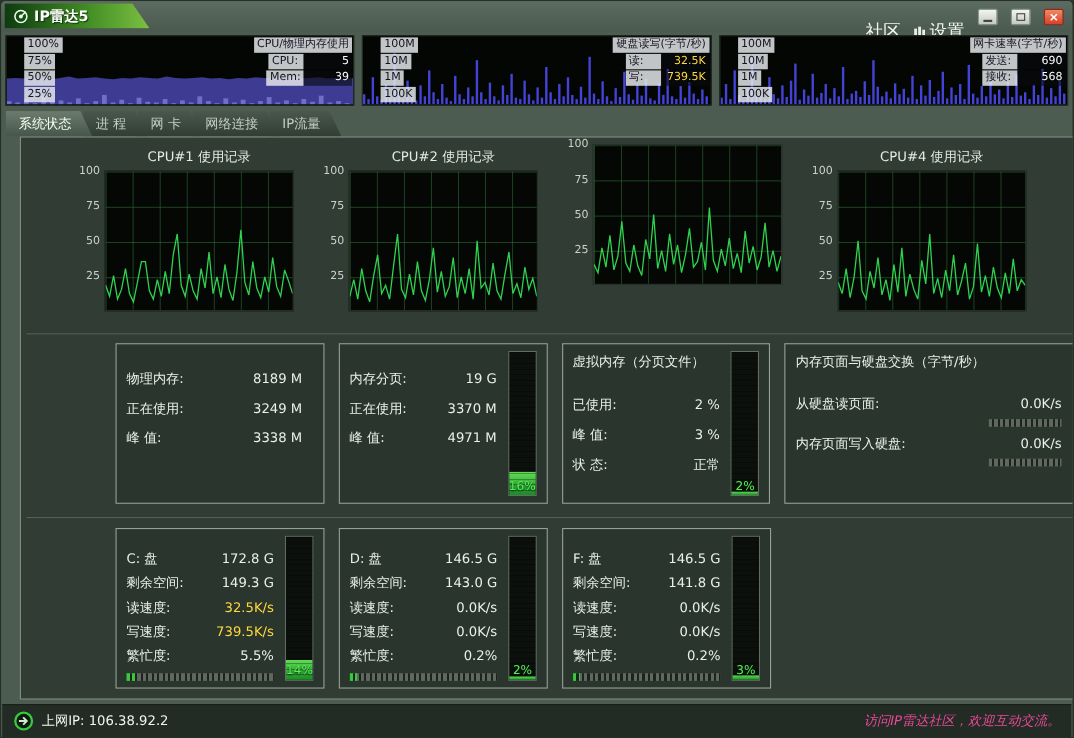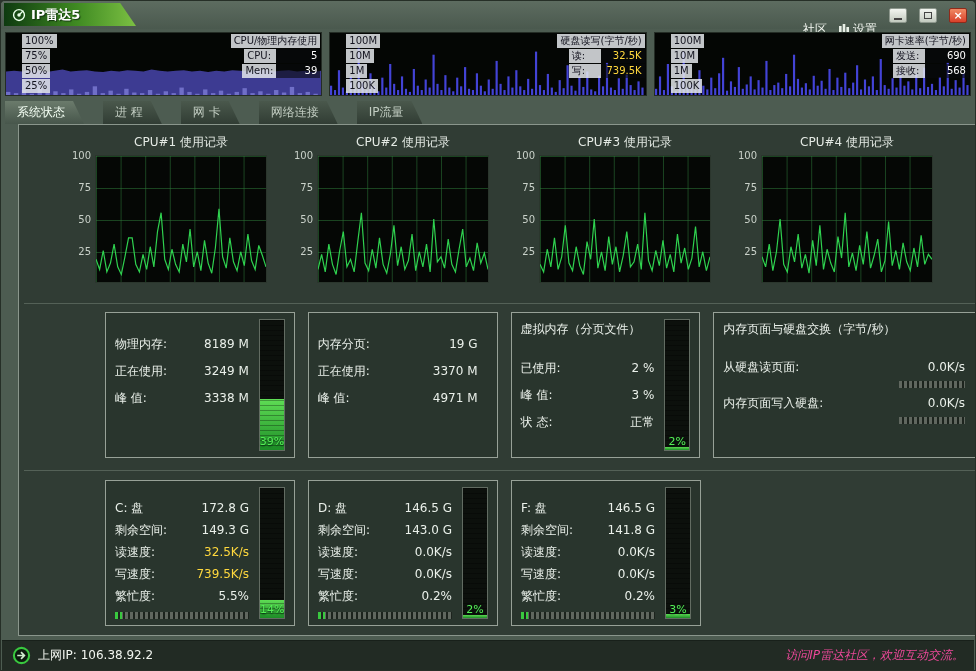--- a/index.html
+++ b/index.html
@@ -11,21 +11,21 @@
   
   .titlebar { position:absolute; top:0; left:0; right:0; height:28px;
     background:linear-gradient(#5d6c60,#43514646); display:flex; align-items:center; }
   .logo-badge { position:absolute; left:3px; top:2px; height:23px; width:132px;
     background:linear-gradient(90deg,#0e3a10,#3f8a22 55%,#7cc043);
     clip-path:polygon(0 0,88% 0,100% 100%,0 100%);
     display:flex; align-items:center; gap:5px; padding:0 8px; }
   .logo-icon { width:14px; height:14px; flex:none; }
   .app-title { color:#fff; font-size:13px; font-weight:bold; text-shadow:1px 1px 1px #13330f; }
   .titlebar-right { margin-left:auto; display:flex; align-items:center; gap:12px; padding-right:8px; }
-  .tb-link { color:#f2f6f0; font-size:12px; cursor:pointer; display:flex; align-items:center; gap:4px;margin-top:28px; }
+  .tb-link { color:#f2f6f0; font-size:16px; cursor:pointer; display:flex; align-items:center; gap:4px;margin-top:28px; }
   .settings-icon { width:10px; height:10px; fill:#e8efe6; }
   .winbtn { width:18px; height:15px; border-radius:2px; display:inline-flex; align-items:center; justify-content:center;
     font-size:11px; cursor:pointer; border:1px solid #8d978d; }
   .winbtn.min,.winbtn.max { background:linear-gradient(#f2f5f0,#c2cabf); color:#333; }
   .glyph-min { width:8px; height:2px; background:#444; margin-top:7px; }
   .glyph-max { width:8px; height:7px; border:1.5px solid #444; }
   .winbtn.close { background:linear-gradient(#f08a64,#d9402a); border-color:#8f2a1a; color:#fff; font-weight:bold; }
   
   .strips { position:absolute; top:31px; left:4px; right:4px; height:64px; display:flex; gap:7px; }
   .strip { flex:1; position:relative; background:#040604; border:1px solid #242c25; overflow:hidden; }
@@ -34,21 +34,21 @@
   .ylabels { position:absolute; left:16px; top:1px; z-index:3; }
   .ylabels .band { display:block; width:max-content; margin-bottom:1px; }
   .strip-title { position:absolute; right:1px; top:1px; z-index:3; }
   .strip-stats { position:absolute; right:1px; top:16px; z-index:3; }
   .srow { display:flex; justify-content:flex-end; margin-bottom:1px; }
   .sl { min-width:32px; }
   .sv { background:rgba(8,10,14,0.6); color:#fdfdfd; font-size:10px; line-height:14px; height:14px;
     min-width:44px; text-align:right; padding:0 3px; }
   .sv.hl { color:#ffd83d; }
   
-  .tabbar { position:absolute; top:100px; left:4px; height:23px; display:flex; z-index:5;gap:28px; }
+  .tabbar { position:absolute; top:100px; left:4px; height:23px; display:flex; z-index:5; }
   .tab { position:relative; height:23px; line-height:23px; padding:0 19px 0 12px; margin-right:-9px;
     font-size:12px; color:#c2cdc2; cursor:pointer;
     background:linear-gradient(#4a584c,#313d34);
     clip-path:polygon(0 0,calc(100% - 11px) 0,100% 100%,0 100%); }
   .tab:nth-child(2){z-index:4}.tab:nth-child(3){z-index:3}.tab:nth-child(4){z-index:2}.tab:nth-child(5){z-index:1}
   .tab.active { background:linear-gradient(#6b7b6c,#47564b); color:#f4fff4; z-index:6; }
   
   .content { position:absolute; top:123px; left:17px; width:968px; height:512px;
     background:#303c34; border:1px solid #8a968c; }
   .sep { position:absolute; left:5px; right:5px; height:1px; background:rgba(170,185,170,0.3); }
@@ -427,21 +427,20 @@
             <span style="top:91px">25</span>
           </div>
           <div class="cpu-chart">
             <svg class="layer" viewBox="0 0 100 100" preserveAspectRatio="none">
                 <polyline points="0.00,90.00 2.13,78.00 4.26,92.00 6.38,70.00 8.51,86.00 10.64,94.00 12.77,75.00 14.89,60.00 17.02,88.00 19.15,82.00 21.28,92.00 23.40,68.00 25.53,45.00 27.66,85.00 29.79,91.00 31.91,74.00 34.04,89.00 36.17,65.00 38.30,86.00 40.43,93.00 42.55,78.00 44.68,55.00 46.81,87.00 48.94,72.00 51.06,90.00 53.19,83.00 55.32,62.00 57.45,91.00 59.57,76.00 61.70,88.00 63.83,70.00 65.96,92.00 68.09,50.00 70.21,84.00 72.34,80.00 74.47,89.00 76.60,66.00 78.72,86.00 80.85,92.00 82.98,74.00 85.11,58.00 87.23,88.00 89.36,81.00 91.49,91.00 93.62,69.00 95.74,85.00 97.87,77.00 100.00,90.00" fill="none" stroke="#2fd14f" stroke-width="1.2" vector-effect="non-scaling-stroke"></polyline>
               </svg>
           </div>
         </div>
       </div>
       <div class="cpu-group">
-        <div class="cpu-title">CPU#3 使用记录</div>
         <div class="cpu-body">
           <div class="cpu-ylabels">
             <span style="top:-5px">100</span>
             <span style="top:27px">75</span>
             <span style="top:59px">50</span>
             <span style="top:91px">25</span>
           </div>
           <div class="cpu-chart">
             <svg class="layer" viewBox="0 0 100 100" preserveAspectRatio="none">
                 <polyline points="0.00,86.00 2.13,92.00 4.26,74.00 6.38,88.00 8.51,65.00 10.64,90.00 12.77,80.00 14.89,55.00 17.02,85.00 19.15,91.00 21.28,72.00 23.40,87.00 25.53,94.00 27.66,68.00 29.79,82.00 31.91,50.00 34.04,89.00 36.17,76.00 38.30,91.00 40.43,64.00 42.55,86.00 44.68,72.00 46.81,92.00 48.94,79.00 51.06,60.00 53.19,88.00 55.32,84.00 57.45,70.00 59.57,90.00 61.70,45.00 63.83,83.00 65.96,91.00 68.09,75.00 70.21,87.00 72.34,67.00 74.47,89.00 76.60,78.00 78.72,92.00 80.85,62.00 82.98,85.00 85.11,73.00 87.23,90.00 89.36,81.00 91.49,56.00 93.62,88.00 95.74,76.00 97.87,91.00 100.00,80.00" fill="none" stroke="#2fd14f" stroke-width="1.2" vector-effect="non-scaling-stroke"></polyline>
@@ -478,39 +477,39 @@
             </div>
           <div class="krow">
               <span>正在使用:</span>
               <span class="kv">3249 M</span>
             </div>
           <div class="krow">
               <span>峰  值:</span>
               <span class="kv">3338 M</span>
             </div>
         </div>
-        <div class="gauge">
-          <div class="gfill" style="height: 39%;"></div>
-          <div class="glabel">39%</div>
-        </div>
       </div>
       <div class="box" style="width:190px">
         <div class="box-left pad-top">
           <div class="krow">
               <span>内存分页:</span>
               <span class="kv">19 G</span>
             </div>
           <div class="krow">
               <span>正在使用:</span>
               <span class="kv">3370 M</span>
             </div>
           <div class="krow">
               <span>峰  值:</span>
               <span class="kv">4971 M</span>
             </div>
+        </div>
+        <div class="gauge">
+          <div class="gfill" style="height: 16%;"></div>
+          <div class="glabel">16%</div>
         </div>
       </div>
       <div class="box" style="width:190px">
         <div class="box-left">
           <div class="box-title">虚拟内存（分页文件）</div>
           <div class="krow">
               <span>已使用:</span>
               <span class="kv">2 %</span>
             </div>
           <div class="krow">

